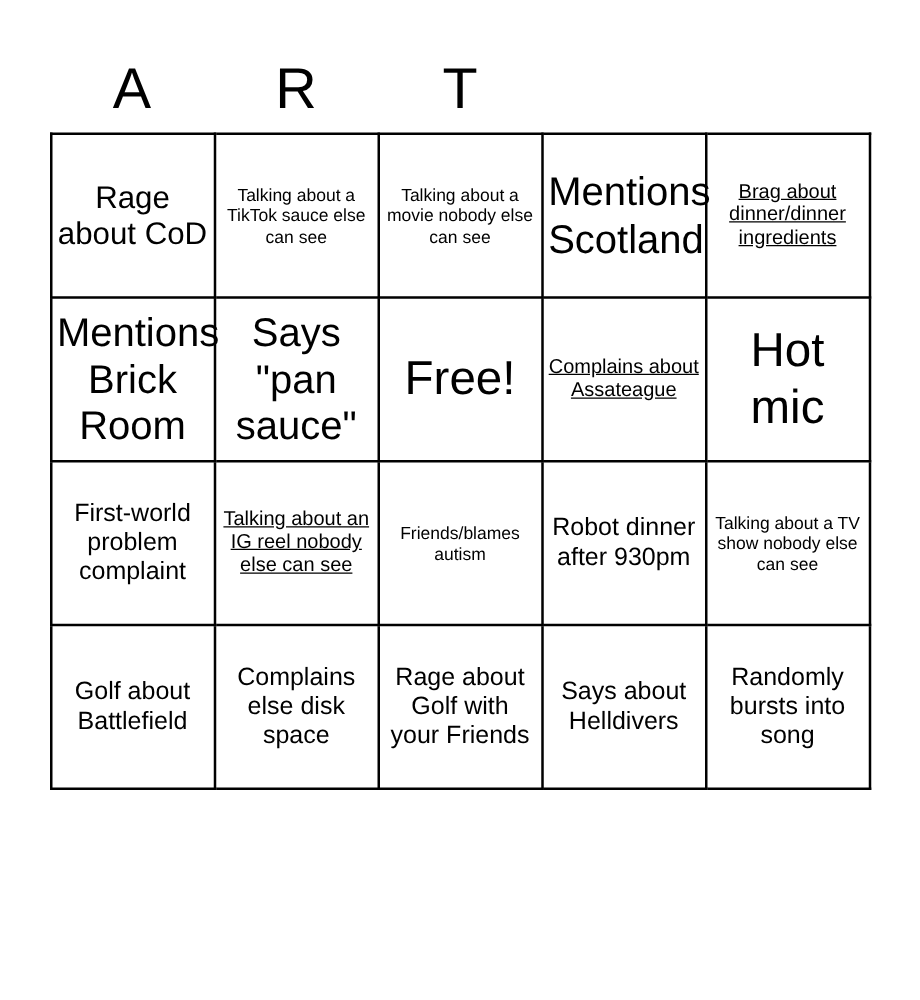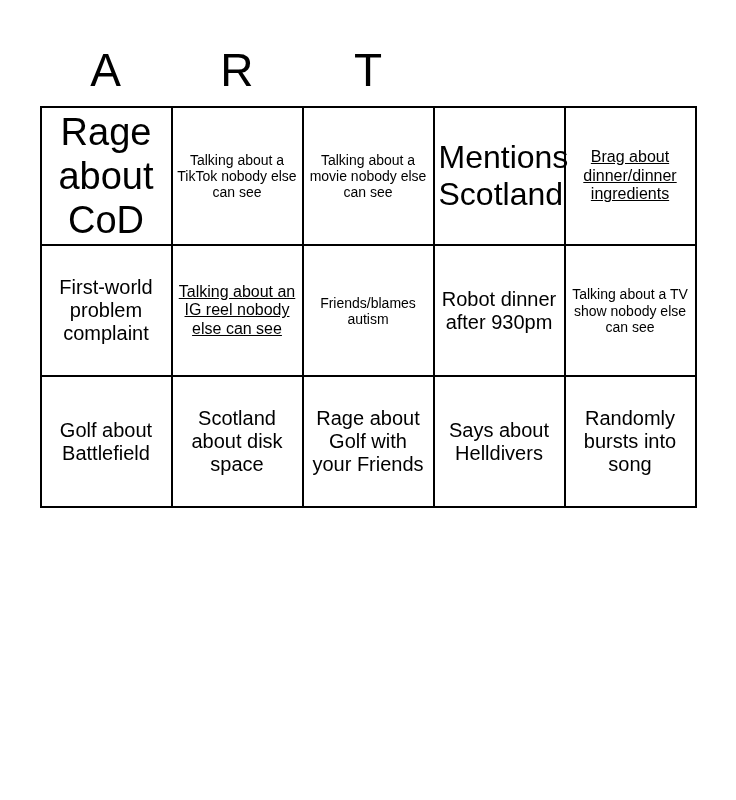--- a/index.html
+++ b/index.html
@@ -49,21 +49,21 @@
     vertical-align: middle;
     padding: 2px 4px;
     box-sizing: border-box;
     line-height: 1.16;
   }
   
   .fs-xs { font-size: 14px; }
   .fs-s  { font-size: 16px; text-decoration: underline; }
   .fs-m  { font-size: 20px; }
   .fs-l  { font-size: 32px; }
-  .fs-xl { font-size: 38px; }
+  .fs-xl { font-size: 25px; }
   .fs-xxl{ font-size: 38px; }
   .cell-text {
     display: block;
     white-space: pre-line;
   }
 </style>
 </head>
 <body>
 
 <div class="board">
@@ -76,30 +76,47 @@
     <div class="title-letter"></div>
   </div>
 
   <table class="grid">
     <tbody>
       <tr>
         <td>
             <span class="cell-text fs-xl">Rage about CoD</span>
           </td>
         <td>
-            <span class="cell-text fs-xs">Talking about a TikTok nobody else can see</span>
+            <span class="cell-text fs-xs">Talking about a TikTok sauce else can see</span>
           </td>
         <td>
             <span class="cell-text fs-xs">Talking about a movie nobody else can see</span>
           </td>
         <td>
             <span class="cell-text fs-l">Mentions Scotland</span>
           </td>
         <td>
             <span class="cell-text fs-s">Brag about dinner/dinner ingredients</span>
+          </td>
+      </tr>
+      <tr>
+        <td>
+            <span class="cell-text fs-l">Mentions Brick Room</span>
+          </td>
+        <td>
+            <span class="cell-text fs-l">Says "pan sauce"</span>
+          </td>
+        <td>
+            <span class="cell-text fs-xxl">Free!</span>
+          </td>
+        <td>
+            <span class="cell-text fs-s">Complains about Assateague</span>
+          </td>
+        <td>
+            <span class="cell-text fs-xxl">Hot mic</span>
           </td>
       </tr>
       <tr>
         <td>
             <span class="cell-text fs-m">First-world problem complaint</span>
           </td>
         <td>
             <span class="cell-text fs-s">Talking about an IG reel nobody else can see</span>
           </td>
         <td>
@@ -110,21 +127,21 @@
           </td>
         <td>
             <span class="cell-text fs-xs">Talking about a TV show nobody else can see</span>
           </td>
       </tr>
       <tr>
         <td>
             <span class="cell-text fs-m">Golf about Battlefield</span>
           </td>
         <td>
-            <span class="cell-text fs-m">Scotland about disk space</span>
+            <span class="cell-text fs-m">Complains else disk space</span>
           </td>
         <td>
             <span class="cell-text fs-m">Rage about Golf with your Friends</span>
           </td>
         <td>
             <span class="cell-text fs-m">Says about Helldivers</span>
           </td>
         <td>
             <span class="cell-text fs-m">Randomly bursts into song</span>
           </td>

